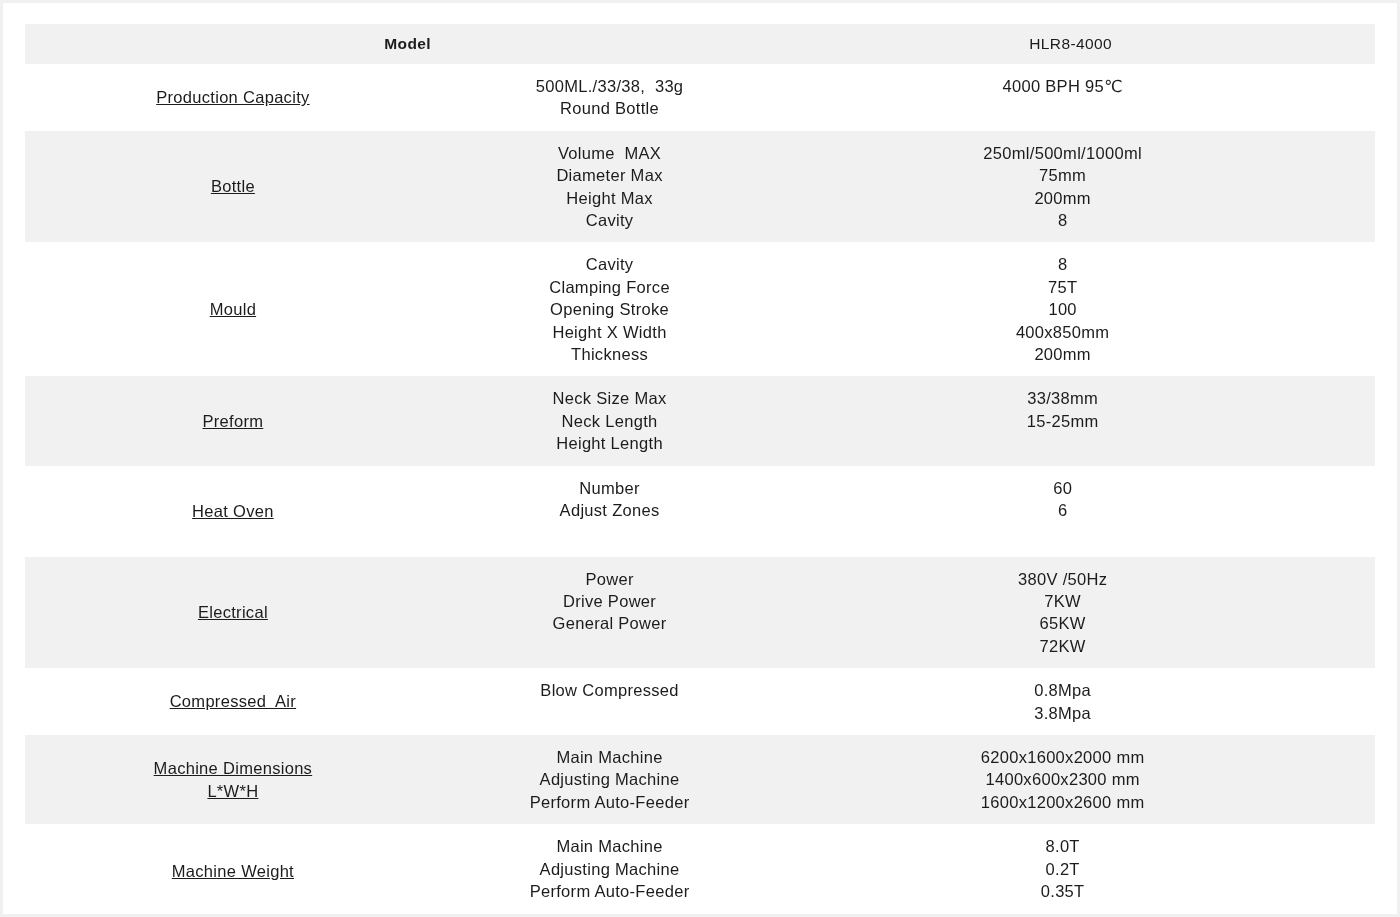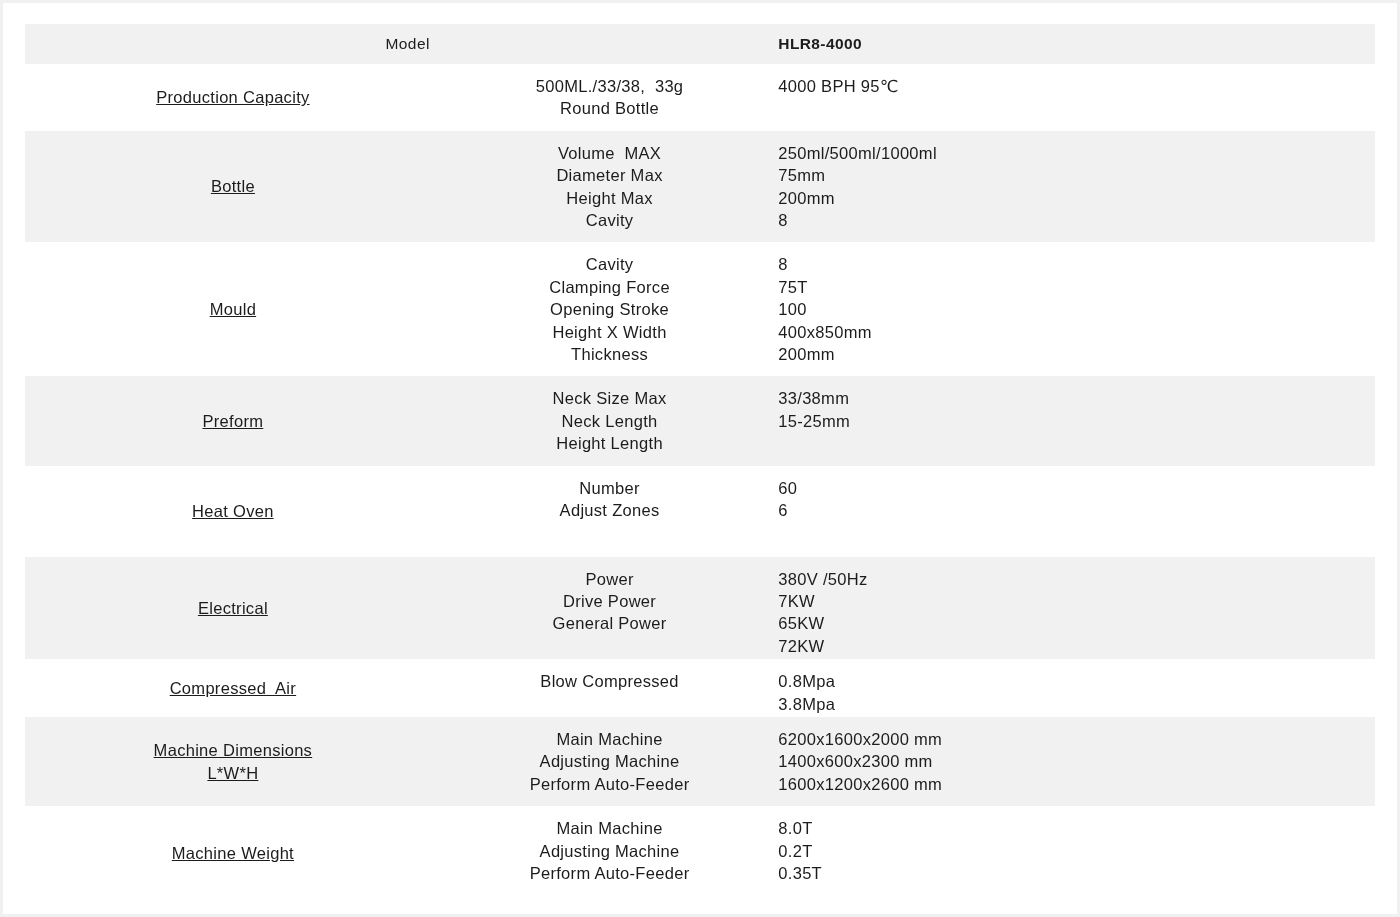--- a/index.html
+++ b/index.html
@@ -23,28 +23,29 @@
   }
 
   .row { display: flex; width: 100%; }
   .shaded { background: var(--shade-color, #f1f1f1); }
 
   
   .header-row { height: 40px; align-items: center; }
   .header-model {
     width: 55.8%;
     text-align: center;
-    font-weight: normal;
+    font-weight: bold;
     font-size: 15.5px;
     letter-spacing: 0.4px;
     padding-left: 12px;
   }
   .header-value {
     width: 44.2%;
-    font-weight: bold;
+    text-align: center;
+    font-weight: normal;
     font-size: 15.5px;
     letter-spacing: 0.4px;
     padding-right: 12px;
   }
 
   
   .col-param {
     width: 30.8%;
     display: flex;
     flex-direction: column;
@@ -53,21 +54,22 @@
     text-align: center;
     text-decoration: underline;
   }
   .col-items {
     width: 25%;
     padding: 11px 0;
     text-align: center;
   }
   .col-values {
     width: 44.2%;
-    padding: 11px 28px 2px 0;
+    padding: 11px 28px 11px 0;
+    text-align: center;
   }
   .line { line-height: 22.4px; }
 
   
   #rows .row:nth-child(even) { background: var(--shade-color, #f1f1f1); }
 
   
   #rows .row:nth-child(5) .col-items,
   #rows .row:nth-child(5) .col-values { padding-bottom: 35px; }
 

